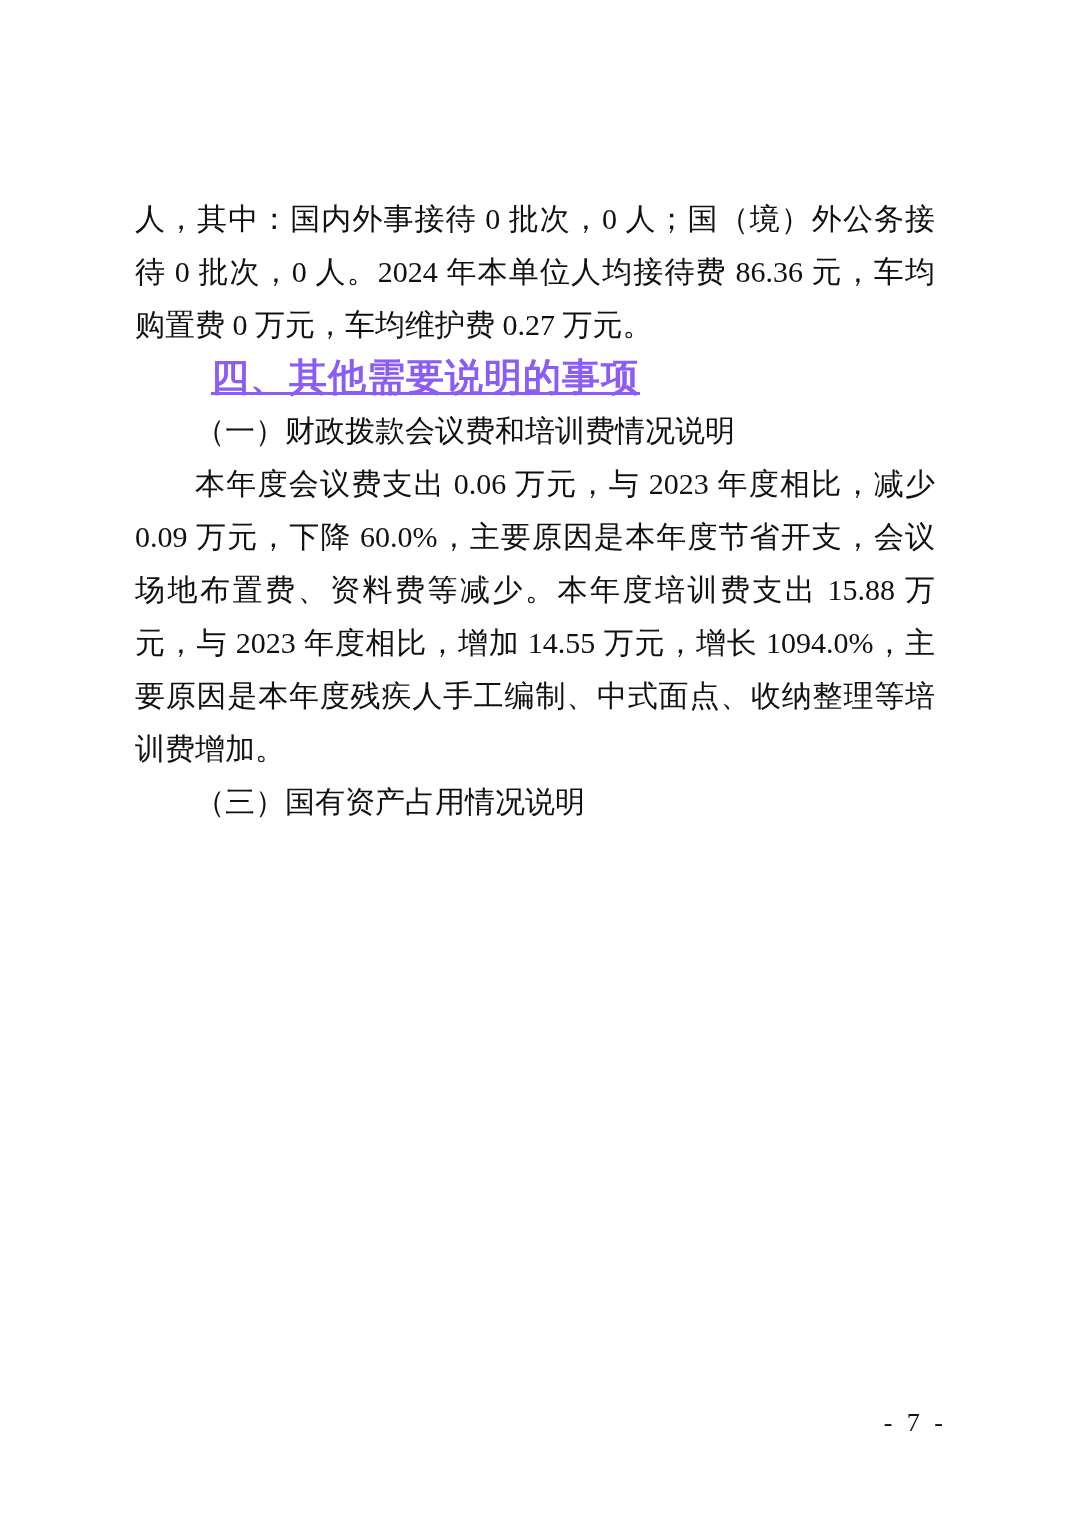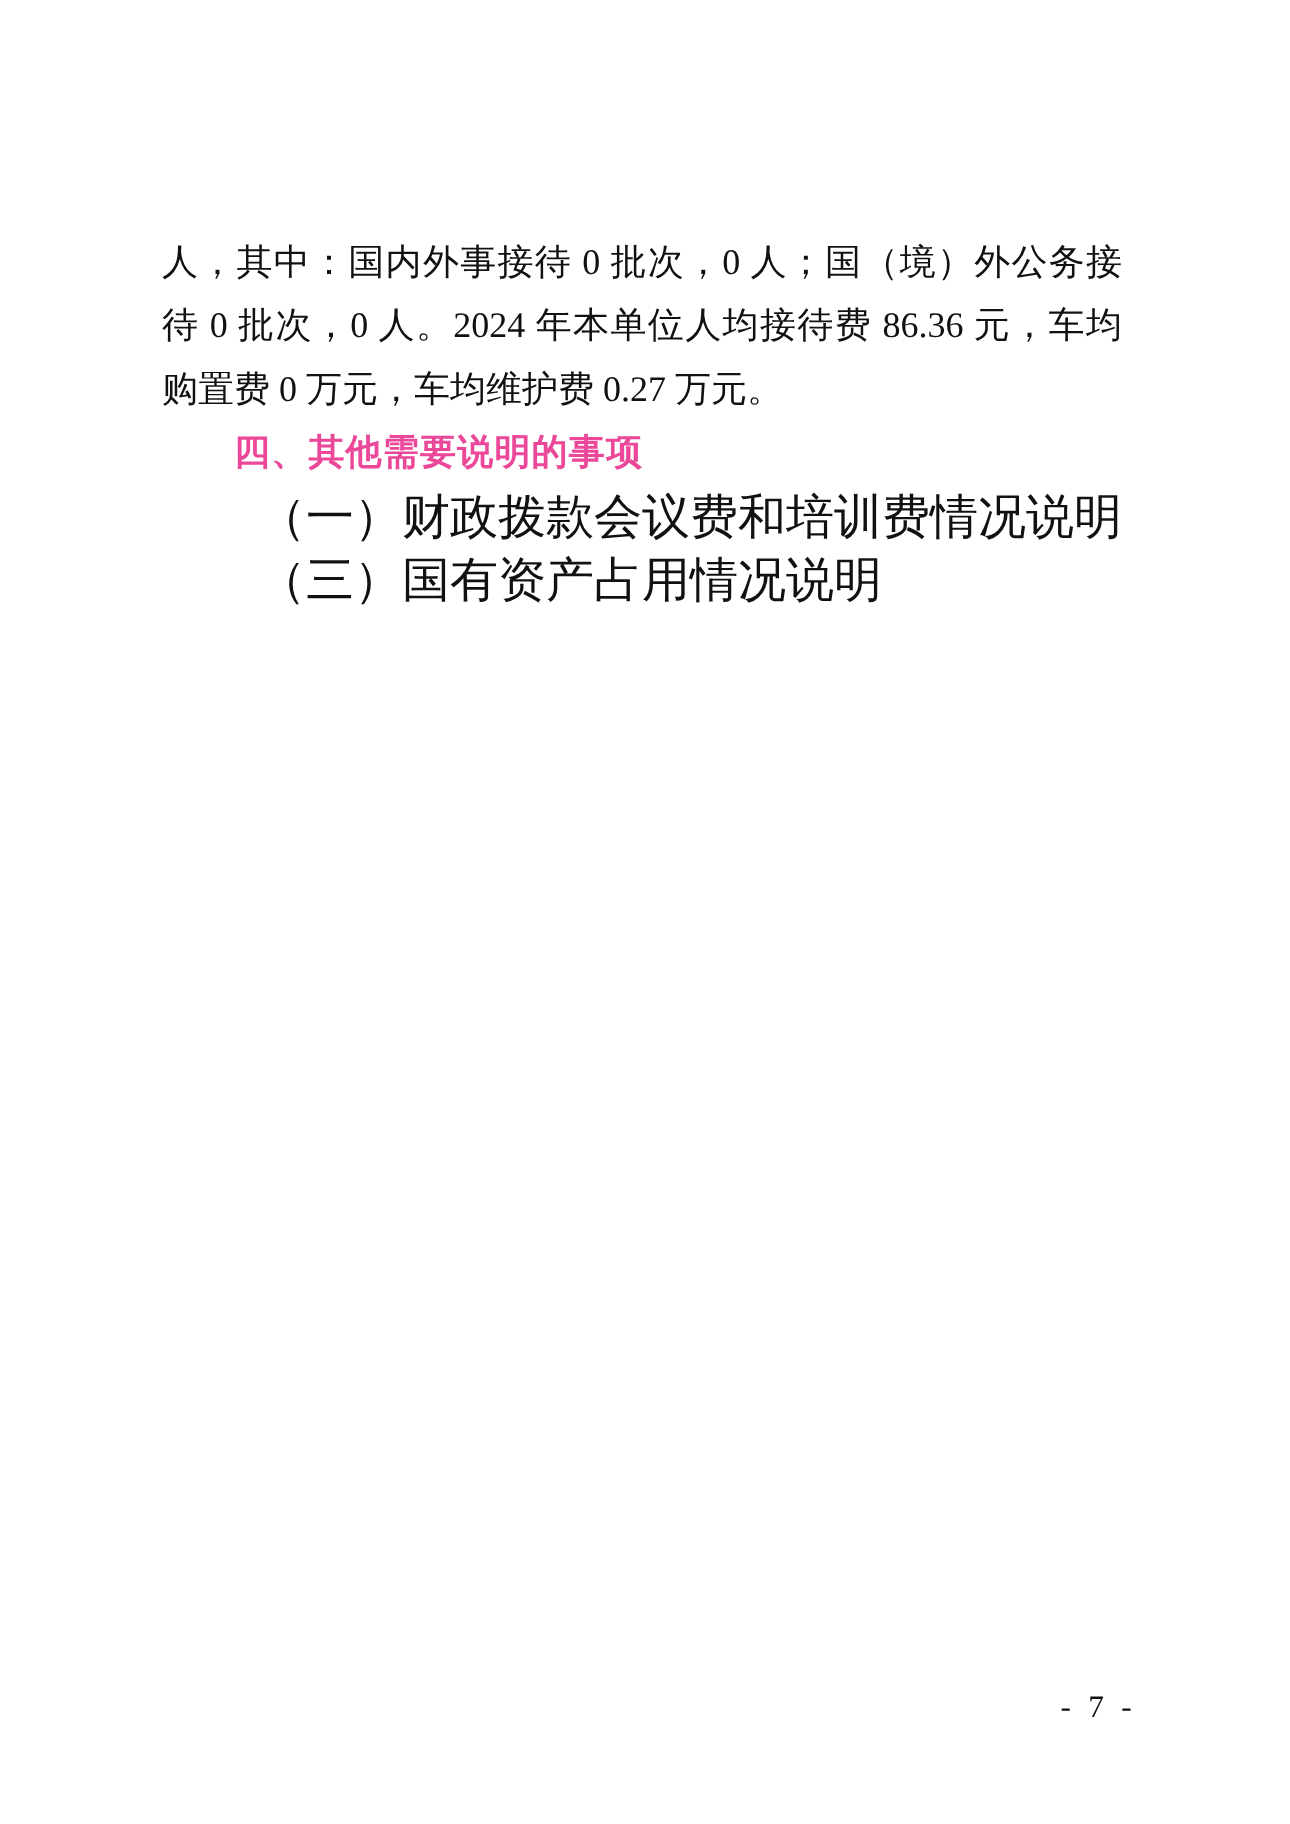--- a/index.html
+++ b/index.html
@@ -32,30 +32,31 @@
   }
   .para {
     text-indent: 2em;
   }
   .para-continuation {
     text-indent: 0;
   }
   .section-heading {
     font-family: "Liberation Sans", "DejaVu Sans", sans-serif;
     font-weight: 700;
-    font-size: 30px;
+    font-size: 38px;
     line-height: 53px;
     margin: 0;
     text-indent: 2em;
     letter-spacing: 1px;
-    color: #ec4899;
+    color: #8b5cf6;
+    text-decoration: underline;
   }
   .subsection-heading {
     text-indent: 2em;
-    font-size: 40px;
+    font-size: 30px;
     line-height: 53px;
     color: #111111;
   }
   .page-number {
     position: absolute;
     top: 1408px;
     right: 128px;
     font-size: 26px;
     line-height: 30px;
     letter-spacing: 4px;
@@ -68,20 +69,21 @@
 
 <div class="page">
   <div class="content">
 
     <p class="para-continuation">人，其中：国内外事接待 0 批次，0 人；国（境）外公务接待 0 批次，0 人。2024 年本单位人均接待费 86.36 元，车均购置费 0 万元，车均维护费 0.27 万元。</p>
 
     <p class="section-heading">四、其他需要说明的事项</p>
 
     <div>
       <p class="subsection-heading">（一）财政拨款会议费和培训费情况说明</p>
+      <p class="para">本年度会议费支出 0.06 万元，与 2023 年度相比，减少 0.09 万元，下降 60.0%，主要原因是本年度节省开支，会议场地布置费、资料费等减少。本年度培训费支出 15.88 万元，与 2023 年度相比，增加 14.55 万元，增长 1094.0%，主要原因是本年度残疾人手工编制、中式面点、收纳整理等培训费增加。</p>
     </div>
 
     <div>
     </div>
 
     <div>
       <p class="subsection-heading">（三）国有资产占用情况说明</p>
     </div>
 
   </div>

